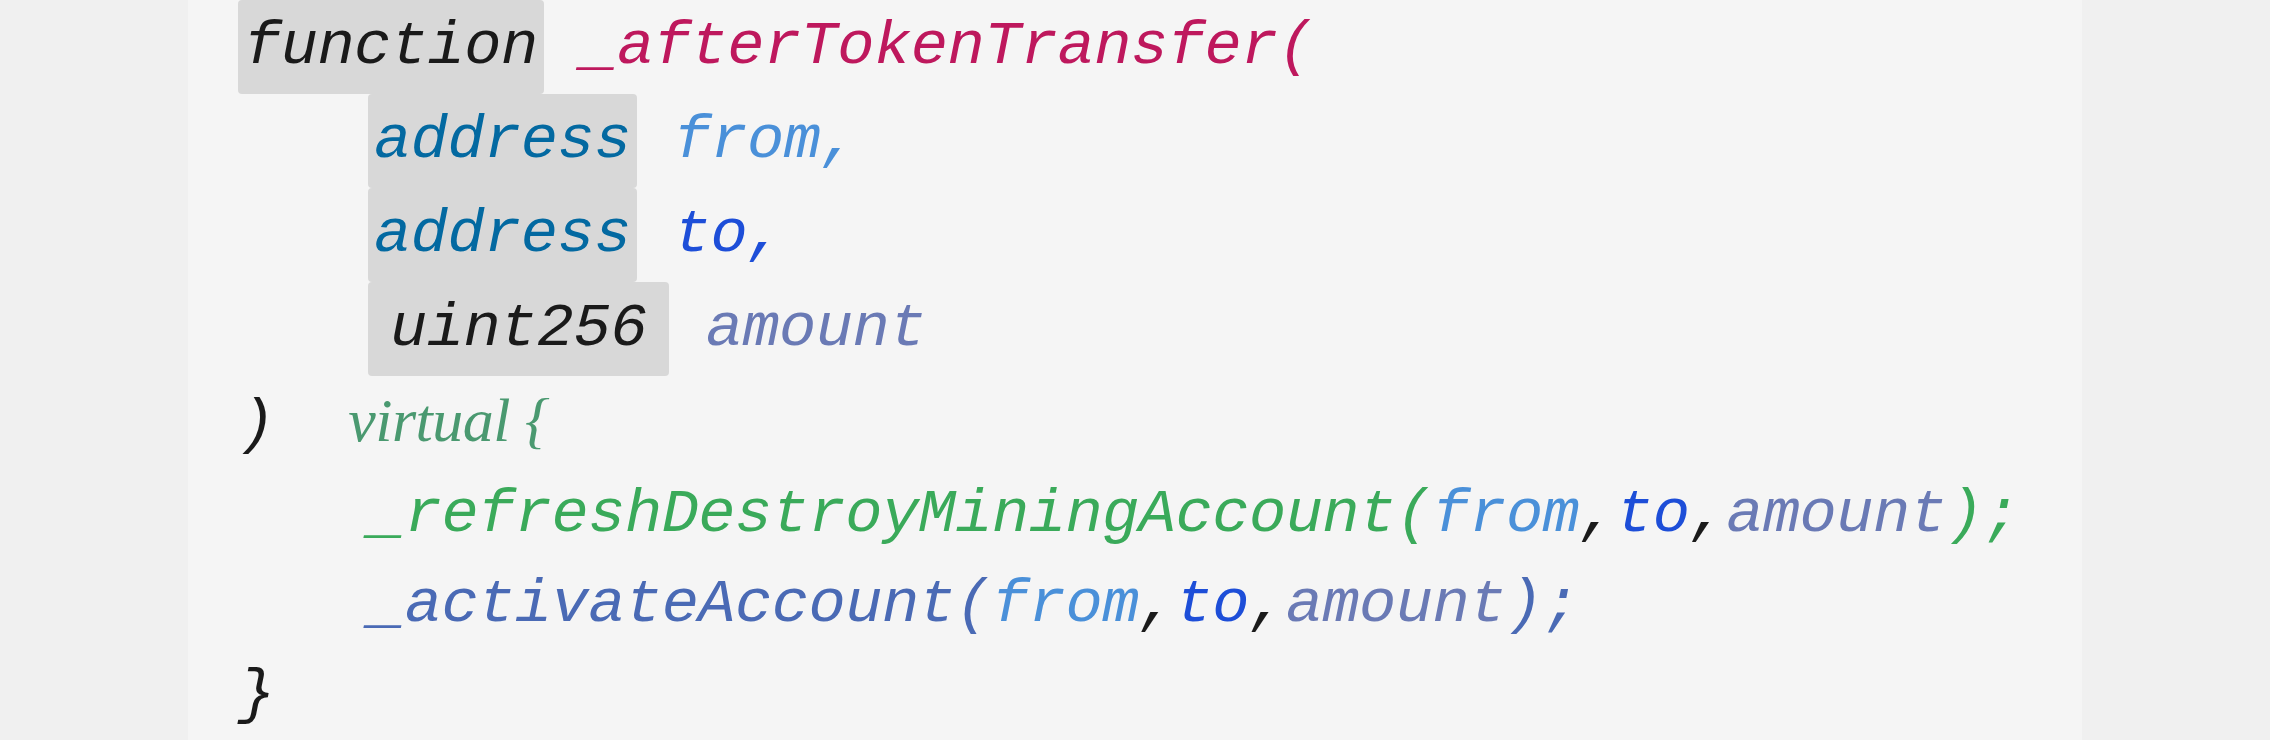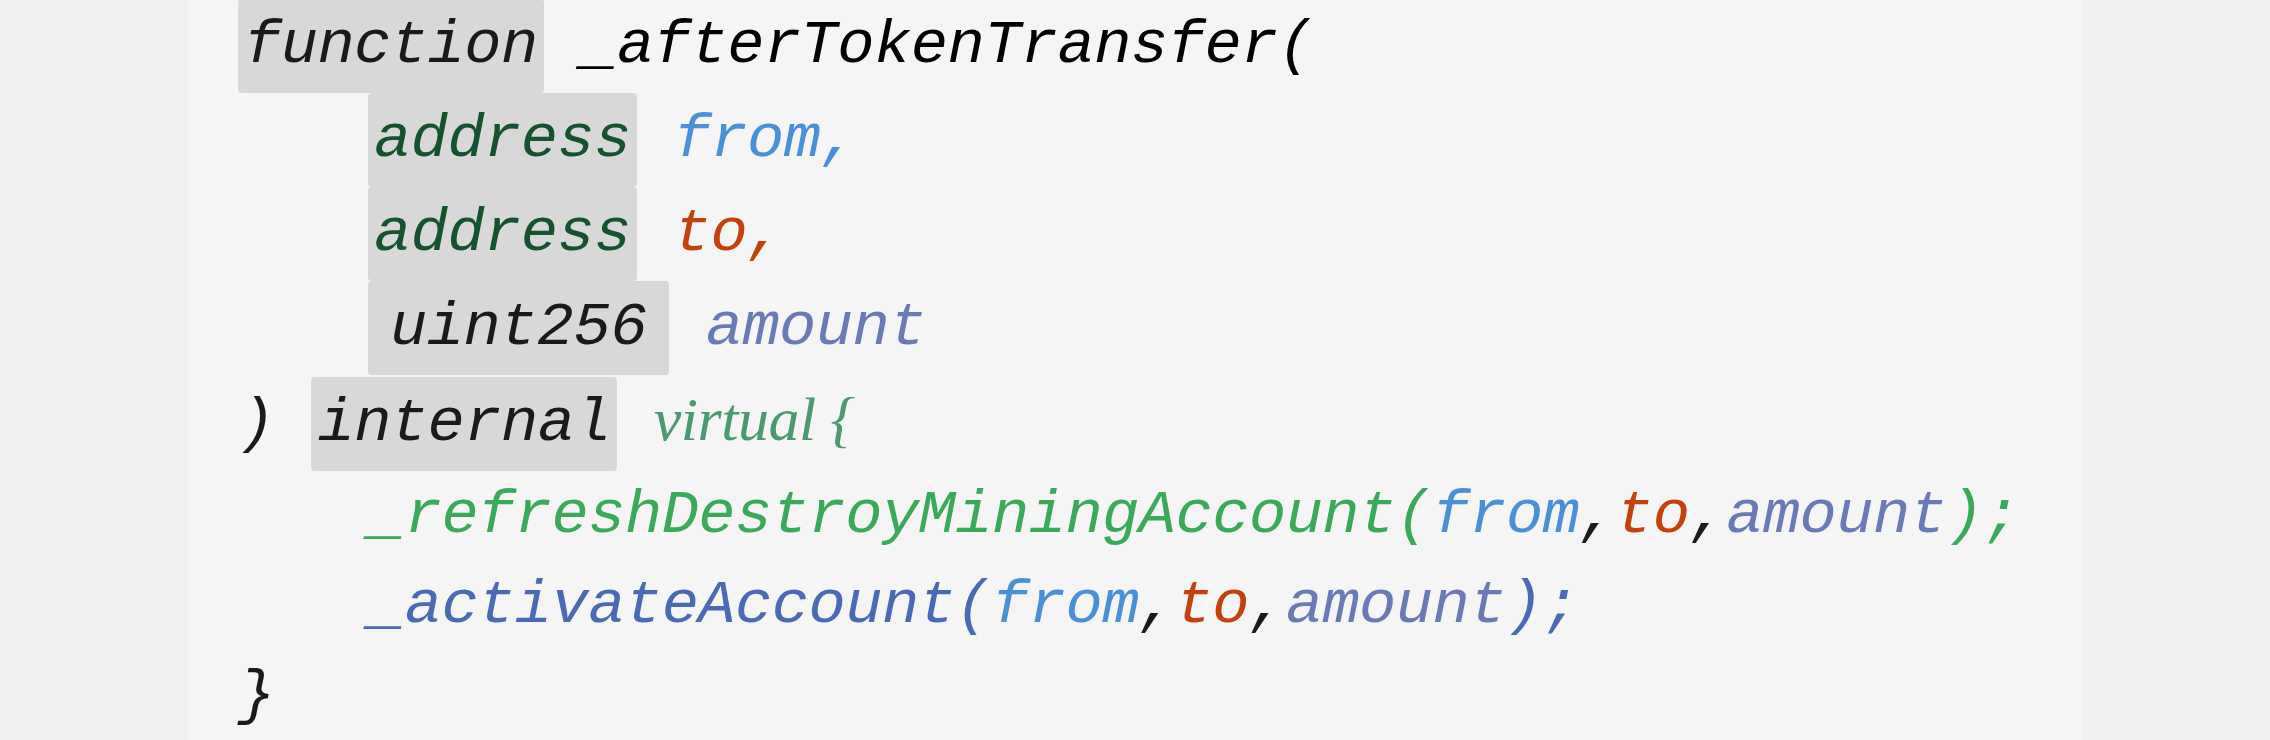--- a/index.html
+++ b/index.html
@@ -46,39 +46,39 @@
       background-color: #d8d8d8;
       border-radius: 2px;
     }
 
     .kw-function {
       color: #1a1a1a;
       font-style: italic;
     }
 
     .fn-name {
-      color: #000000;
+      color: #be185d;
     }
 
     .kw-address {
-      color: #14532d;
+      color: #0369a1;
       font-style: italic;
     }
 
     .kw-uint256 {
       color: #1a1a1a;
       font-style: italic;
     }
 
     .var-from {
       color: #4a90d9;
     }
 
     .var-to {
-      color: #c2410c;
+      color: #1d4ed8;
     }
 
     .var-amount {
       color: #6a7ab5;
     }
 
     .kw-internal {
       color: #1a1a1a;
       font-style: italic;
     }
@@ -140,23 +140,20 @@
     <div class="line indent1">
       <span class="highlighted-bg" style="padding: 2px 22px; border-radius: 4px;">
         <span class="kw-uint256">uint256</span>
       </span>
       <span>&nbsp;</span>
       <span class="var-amount">amount</span>
     </div>
 
     <div class="line">
       <span class="punctuation">)&nbsp;</span>
-      <span class="highlighted-bg" style="padding: 2px 6px; border-radius: 4px;">
-        <span class="kw-internal">internal</span>
-      </span>
       <span>&nbsp;</span>
       <span class="kw-virtual">virtual {</span>
     </div>
 
     <div class="line indent2">
       <span class="fn-refresh">_refreshDestroyMiningAccount(</span>
         <span class="var-from">from</span>
         <span class="punctuation">,</span>
         <span class="var-to">to</span>
         <span class="punctuation">,</span>

